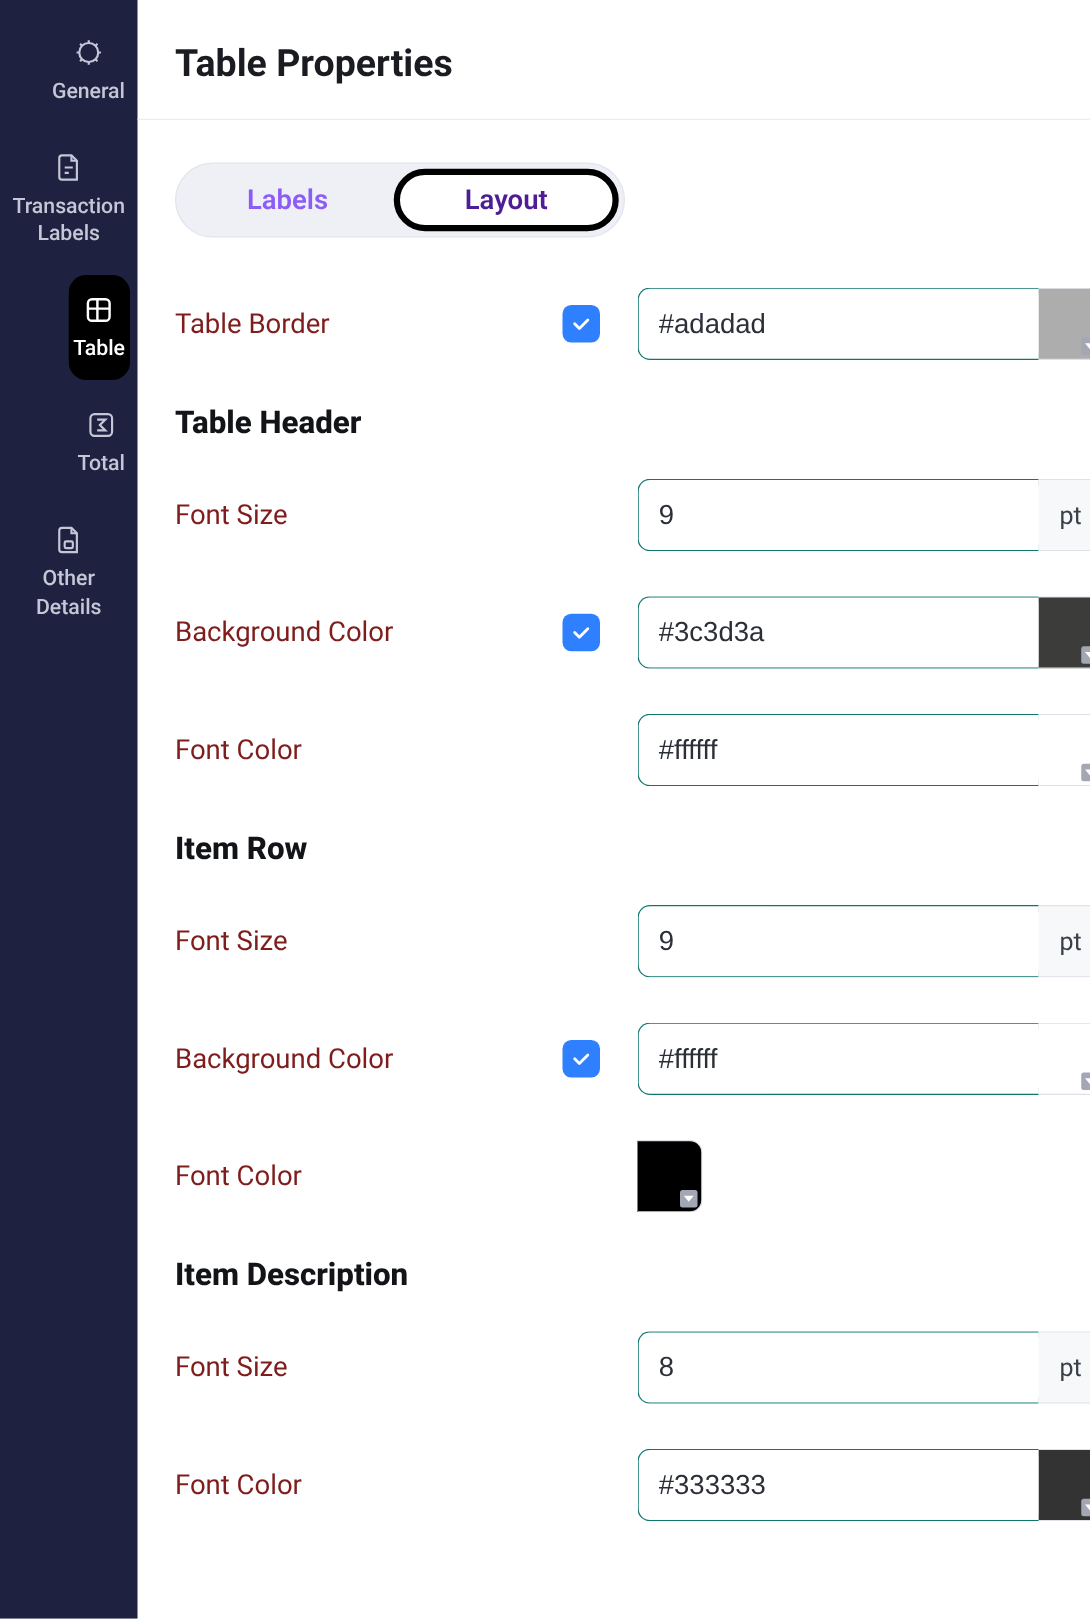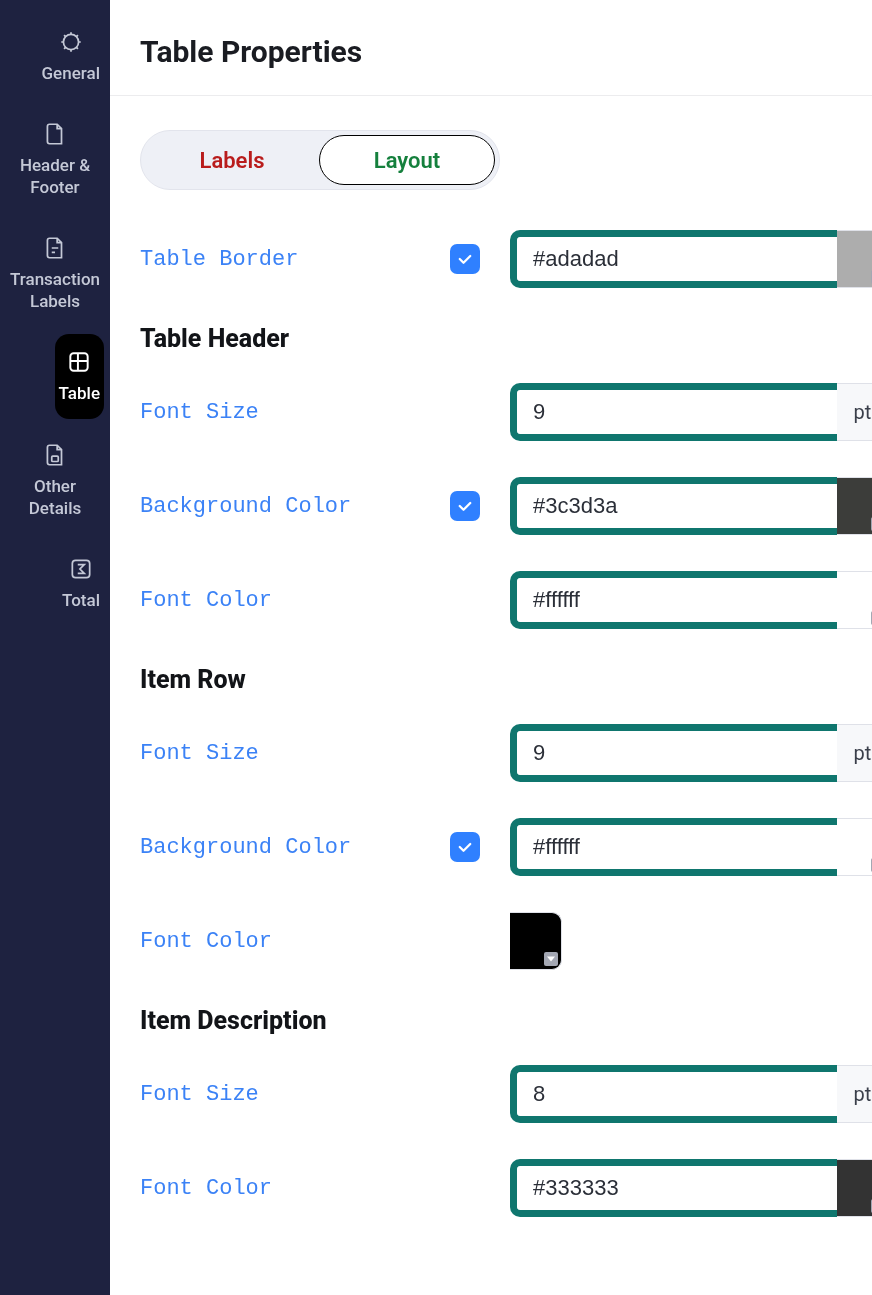--- a/index.html
+++ b/index.html
@@ -80,41 +80,40 @@
     padding: 4px;
     border: 1px solid #e2e4ec;
     margin-bottom: 40px;
   }
   .segmented .seg {
     flex:1;
     height: 100%;
     display:flex; align-items:center; justify-content:center;
     font-size: 22px;
     font-weight: 600;
-    color: #b91c1c;
+    color: #8b5cf6;
     cursor:pointer;
     border-radius: 26px;
   }
   .segmented .seg.active {
     background: #fff;
-    color: #15803d;
-    border: 1px solid #000000;
+    color: #4c1d95;
+    border: 5px solid #000000;
   }
 
   
   .row {
     display:flex;
     align-items:center;
     margin-bottom: 36px;
   }
   .row .rlabel {
     flex: 0 0 310px;
     font-size: 22px;
-    color: #3b82f6;
-    font-family: Liberation Mono, monospace;
+    color: #7f1d1d;
   }
   .row .chkwrap {
     flex: 0 0 60px;
     display:flex; align-items:center;
   }
   .row .ctrl {
     flex: 1;
     display:flex;
   }
 
@@ -137,21 +136,21 @@
   }
 
   
   .input-group {
     display:flex;
     width: 100%;
   }
   .text-input {
     flex:1;
     height: 58px;
-    border: 7px solid #0f766e;
+    border: 1px solid #0f766e;
     border-radius: 10px;
     padding: 0 16px;
     font-size: 22px;
     color: #2b2f38;
     background:#fff;
     outline:none;
   }
   .text-input.with-addon {
     border-top-right-radius: 0;
     border-bottom-right-radius: 0;
@@ -198,29 +197,20 @@
     <div class="nav-item">
       <span class="icon">
         <svg width="26" height="26" viewBox="0 0 24 24" fill="none" stroke="currentColor" stroke-width="1.6">
           <circle cx="12" cy="12" r="7"></circle>
           <path d="M12 5v-2M12 21v-2M5 12h-2M21 12h-2M7 7l-1.4-1.4M18.4 18.4L17 17M7 17l-1.4 1.4M18.4 5.6L17 7"></path>
         </svg>
       </span>
       <span class="label">General</span>
     </div>
 
-    <div class="nav-item">
-      <span class="icon">
-        <svg width="26" height="26" viewBox="0 0 24 24" fill="none" stroke="currentColor" stroke-width="1.6">
-          <path d="M7 3h7l4 4v14a0 0 0 0 1 0 0H7a2 2 0 0 1-2-2V5a2 2 0 0 1 2-2z"></path>
-          <path d="M14 3v4h4"></path>
-        </svg>
-      </span>
-      <span class="label">Header &amp; Footer</span>
-    </div>
 
     <div class="nav-item">
       <span class="icon">
         <svg width="26" height="26" viewBox="0 0 24 24" fill="none" stroke="currentColor" stroke-width="1.6">
           <path d="M7 3h7l4 4v14H7a2 2 0 0 1-2-2V5a2 2 0 0 1 2-2z"></path>
           <path d="M14 3v4h4"></path>
             <path d="M9 12h6M9 16h3"></path>
         </svg>
       </span>
       <span class="label">Transaction Labels</span>
@@ -232,37 +222,37 @@
           <rect x="4" y="4" width="16" height="16" rx="3"></rect>
           <path d="M4 11h16M11 4v16"></path>
         </svg>
       </span>
       <span class="label">Table</span>
     </div>
 
     <div class="nav-item">
       <span class="icon">
         <svg width="26" height="26" viewBox="0 0 24 24" fill="none" stroke="currentColor" stroke-width="1.6">
+          <rect x="4" y="4" width="16" height="16" rx="3"></rect>
+          <path d="M9 8h6l-4 4 4 4H9"></path>
+        </svg>
+      </span>
+      <span class="label">Total</span>
+    </div>
+
+    <div class="nav-item">
+      <span class="icon">
+        <svg width="26" height="26" viewBox="0 0 24 24" fill="none" stroke="currentColor" stroke-width="1.6">
           <path d="M7 3h7l4 4v14H7a2 2 0 0 1-2-2V5a2 2 0 0 1 2-2z"></path>
           <path d="M14 3v4h4"></path>
             <rect x="9" y="13" width="6" height="5" rx="1"></rect>
         </svg>
       </span>
       <span class="label">Other Details</span>
     </div>
-
-    <div class="nav-item">
-      <span class="icon">
-        <svg width="26" height="26" viewBox="0 0 24 24" fill="none" stroke="currentColor" stroke-width="1.6">
-          <rect x="4" y="4" width="16" height="16" rx="3"></rect>
-          <path d="M9 8h6l-4 4 4 4H9"></path>
-        </svg>
-      </span>
-      <span class="label">Total</span>
-    </div>
   </nav>
 
   <main class="main">
     <div class="title-bar">
       <h1>Table Properties</h1>
     </div>
 
     <div class="body">
 
       <div class="segmented">

